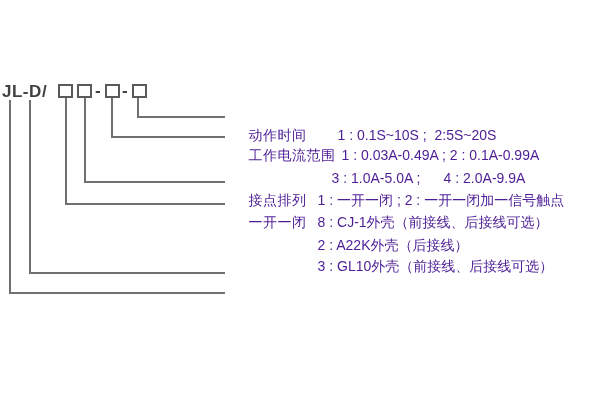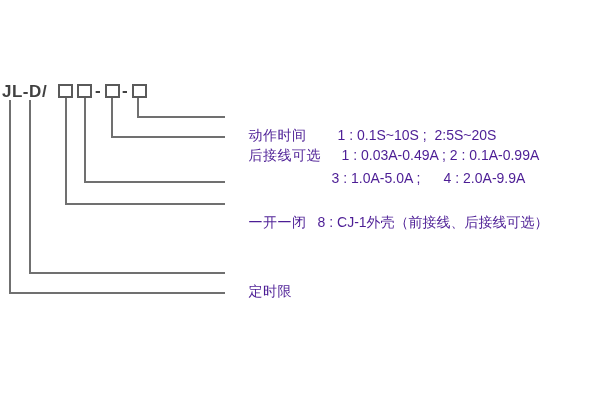--- a/index.html
+++ b/index.html
@@ -75,32 +75,38 @@
   <div class="connector" style="left:84px;  top:98px;  width:141px; height:85px;"></div>
   <div class="connector" style="left:65px;  top:98px;  width:160px; height:107px;"></div>
   <div class="connector" style="left:29px;  top:100px; width:196px; height:174px;"></div>
   <div class="connector" style="left:9px;   top:100px; width:216px; height:194px;"></div>
 
   <div class="row" style="left:233px; top:108px;">
     <span class="lbl w89">动作时间</span><span>1 : 0.1S~10S ;  2:5S~20S</span>
   </div>
 
   <div class="row" style="left:233px; top:128px;">
-    <span class="lbl w93">后接线可选</span><span>1 : 0.03A-0.49A ; 2 : 0.1A-0.99A</span>
+    <span class="lbl w93">工作电流范围</span><span>1 : 0.03A-0.49A ; 2 : 0.1A-0.99A</span>
   </div>
 
   <div class="row" style="left:316px; top:151px;">
     <span>3 : 1.0A-5.0A ;      4 : 2.0A-9.9A</span>
   </div>
 
+  <div class="row" style="left:233px; top:173px;">
+    <span class="lbl w69">接点排列</span><span>1 : 一开一闭 ; 2 : 一开一闭加一信号触点</span>
+  </div>
 
   <div class="row" style="left:233px; top:195px;">
     <span class="lbl w69">一开一闭</span><span>8 : CJ-1外壳（前接线、后接线可选）</span>
   </div>
 
+  <div class="row" style="left:302px; top:218px;">
+    <span>2 : A22K外壳（后接线）</span>
+  </div>
 
+  <div class="row" style="left:302px; top:239px;">
+    <span>3 : GL10外壳（前接线、后接线可选）</span>
+  </div>
 
-  <div class="row" style="left:233px; top:264px;">
-    <span class="lbl">定时限</span>
-  </div>
 
 
 </div>
 
 </body></html>

